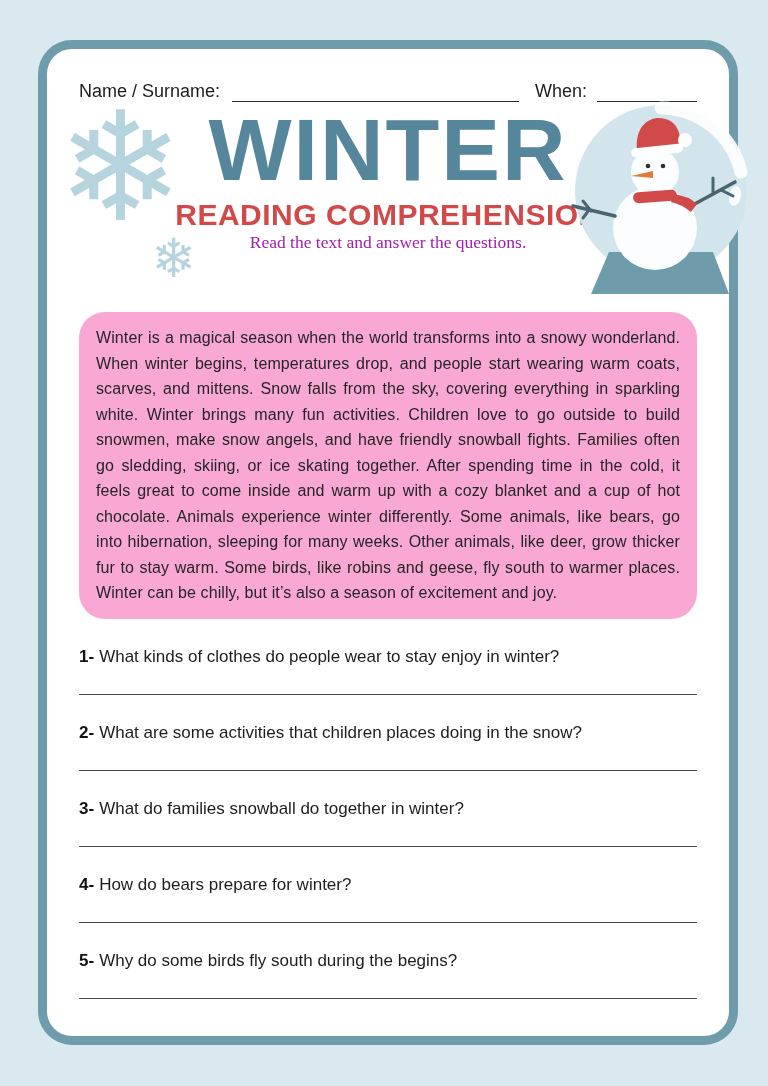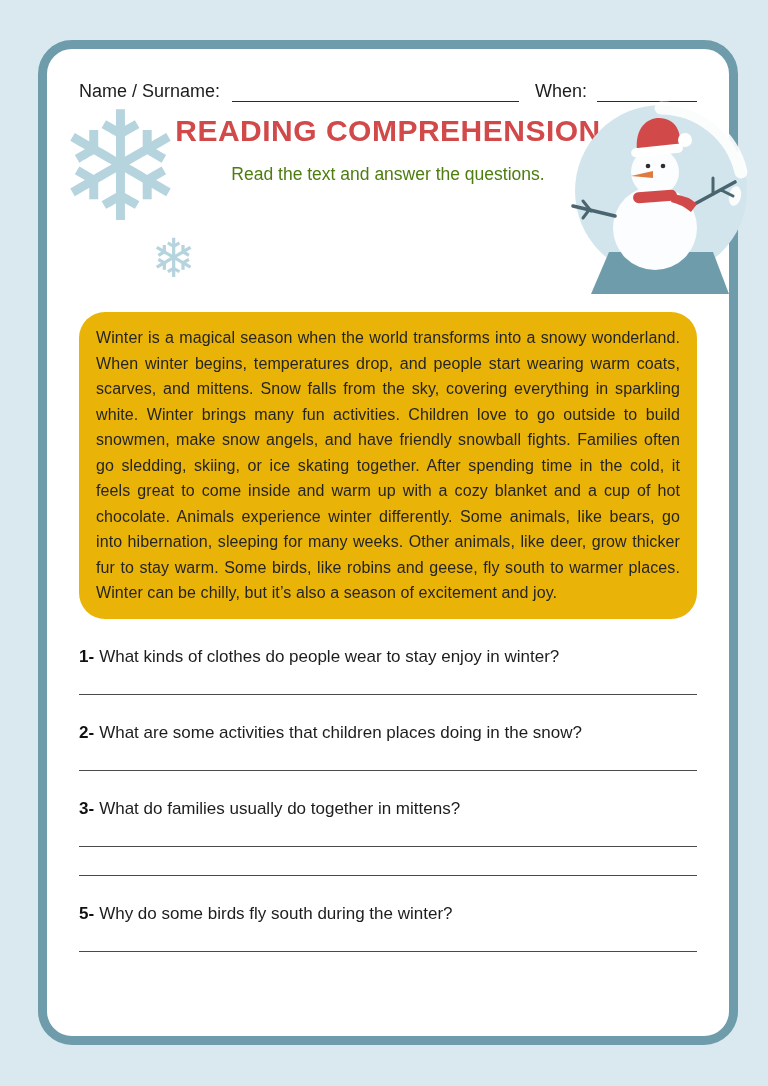--- a/index.html
+++ b/index.html
@@ -80,35 +80,35 @@
   .subtitle{
     font-size:30px;
     font-weight:bold;
     letter-spacing:0.5px;
     color:#d2494a;
     margin-top:6px;
   }
   .instruction{
     font-size:17.5px;
     font-weight:500;
-    color:#4d7c0f;
-    margin-top:16px;
+    color:#a21caf;
+    font-family:Liberation Serif, serif;
   }
   .globe-wrap{
     position:absolute;
     right:-62px;
     top:-12px;
     width:196px;
     height:206px;
     z-index:5;
   }
   
   .passage-box{
     margin-top:14px;
-    background:#eab308;
+    background:#f9a8d4;
     border-radius:26px;
     padding:13px 17px;
     font-size:16px;
     line-height:25.5px;
     text-align:justify;
     color:#252525;
     letter-spacing:0.1px;
   }
   
   .questions{margin-top:6px;}
@@ -136,20 +136,21 @@
       <span class="write-line name-line"></span>
       <span class="head-label">When:</span>
       <span class="write-line date-line"></span>
     </div>
 
     <div class="title-zone">
       <div class="snowflake-big">❄</div>
       <div class="snowflake-small">❄</div>
 
       <div class="title-stack">
+        <div class="main-title">WINTER</div>
         <div class="subtitle">READING COMPREHENSION</div>
         <div class="instruction">Read the text and answer the questions.</div>
       </div>
 
       <div class="globe-wrap">
         <svg viewBox="0 0 196 206" width="196" height="206" xmlns="http://www.w3.org/2000/svg">
 
           <circle cx="98" cy="97" r="86" fill="#d3e5ec"></circle>
 
           <path d="M 98 14 A 83 83 0 0 1 178 78" fill="none" stroke="#ffffff" stroke-width="13" stroke-linecap="round" opacity="0.9"></path>
@@ -197,32 +198,35 @@
 
       <div class="question">
         <div class="q-text">
           <span class="q-num">2-</span><span>What are some activities that children places doing in the snow?</span>
         </div>
         <div class="answer-line"></div>
       </div>
 
       <div class="question">
         <div class="q-text">
-          <span class="q-num">3-</span><span>What do families usually do together in mittens?</span>
-        </div>
-        <div class="answer-line"></div>
-      </div>
-
-      <div class="question">
-        <div class="answer-line"></div>
-      </div>
-
-      <div class="question">
-        <div class="q-text">
-          <span class="q-num">5-</span><span>Why do some birds fly south during the winter?</span>
+          <span class="q-num">3-</span><span>What do families snowball do together in winter?</span>
+        </div>
+        <div class="answer-line"></div>
+      </div>
+
+      <div class="question">
+        <div class="q-text">
+          <span class="q-num">4-</span><span>How do bears prepare for winter?</span>
+        </div>
+        <div class="answer-line"></div>
+      </div>
+
+      <div class="question">
+        <div class="q-text">
+          <span class="q-num">5-</span><span>Why do some birds fly south during the begins?</span>
         </div>
         <div class="answer-line"></div>
       </div>
 
     </div>
 
   </div>
 </div>
 
 </body></html>

